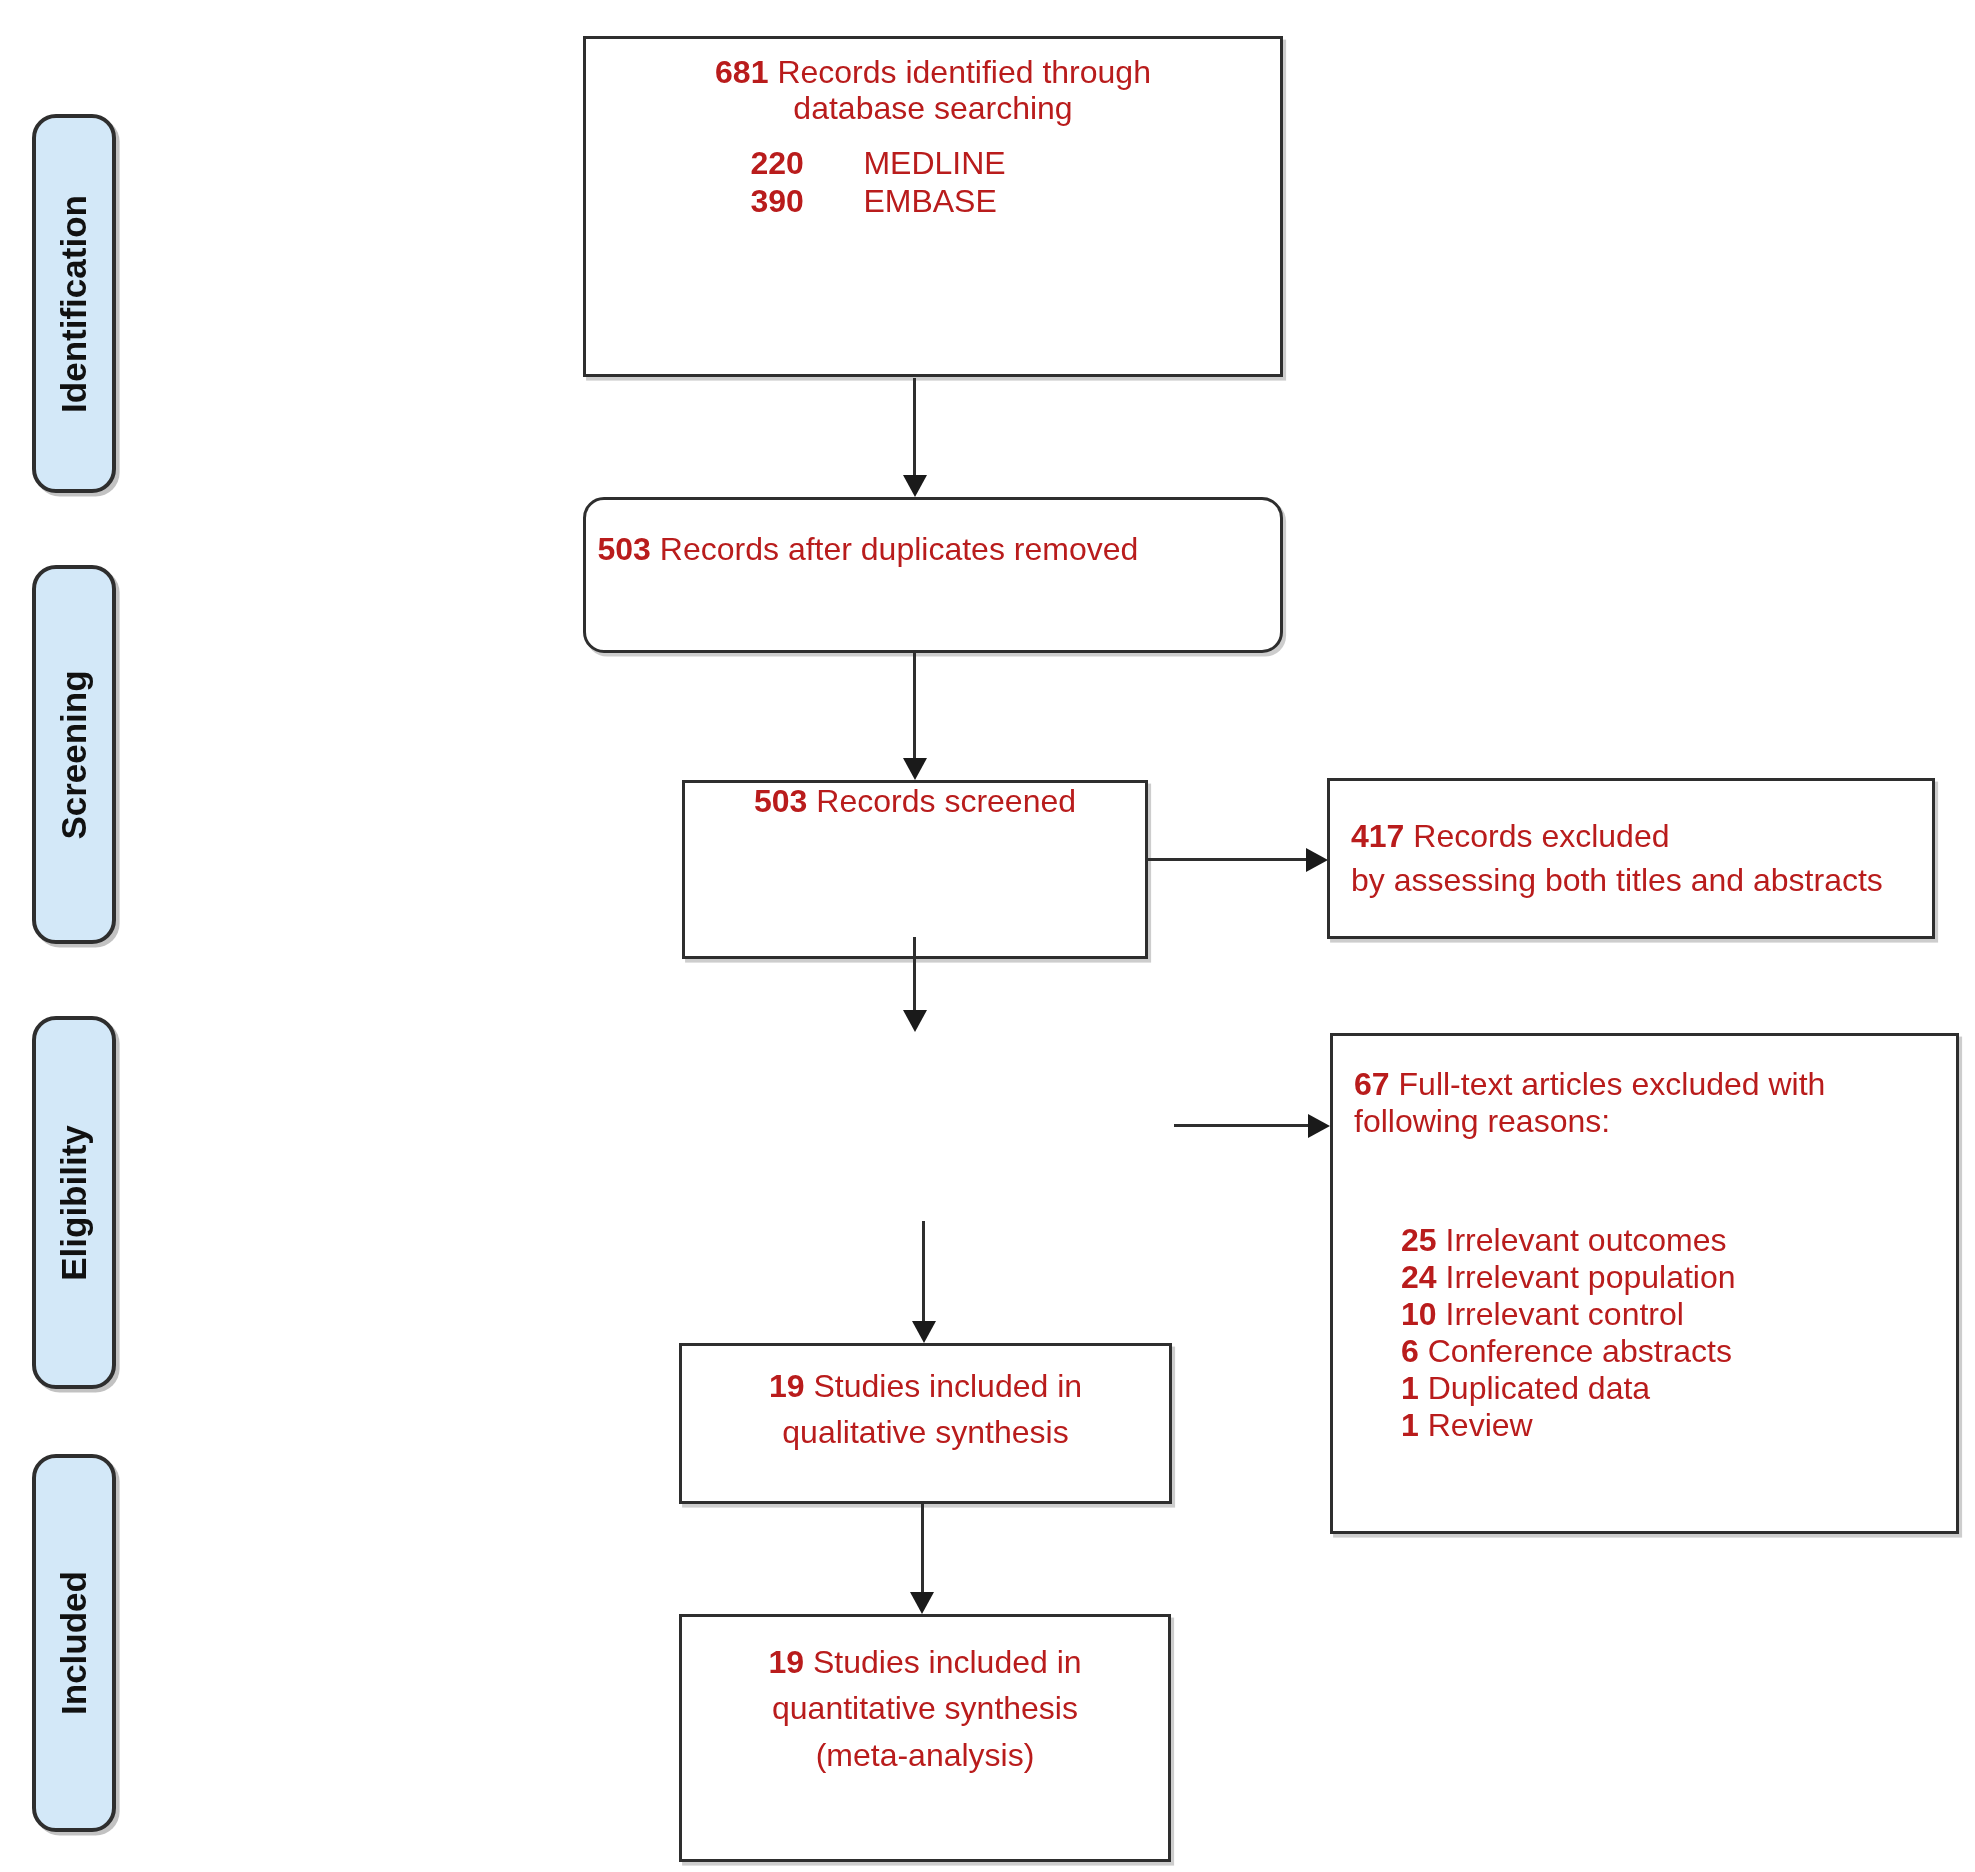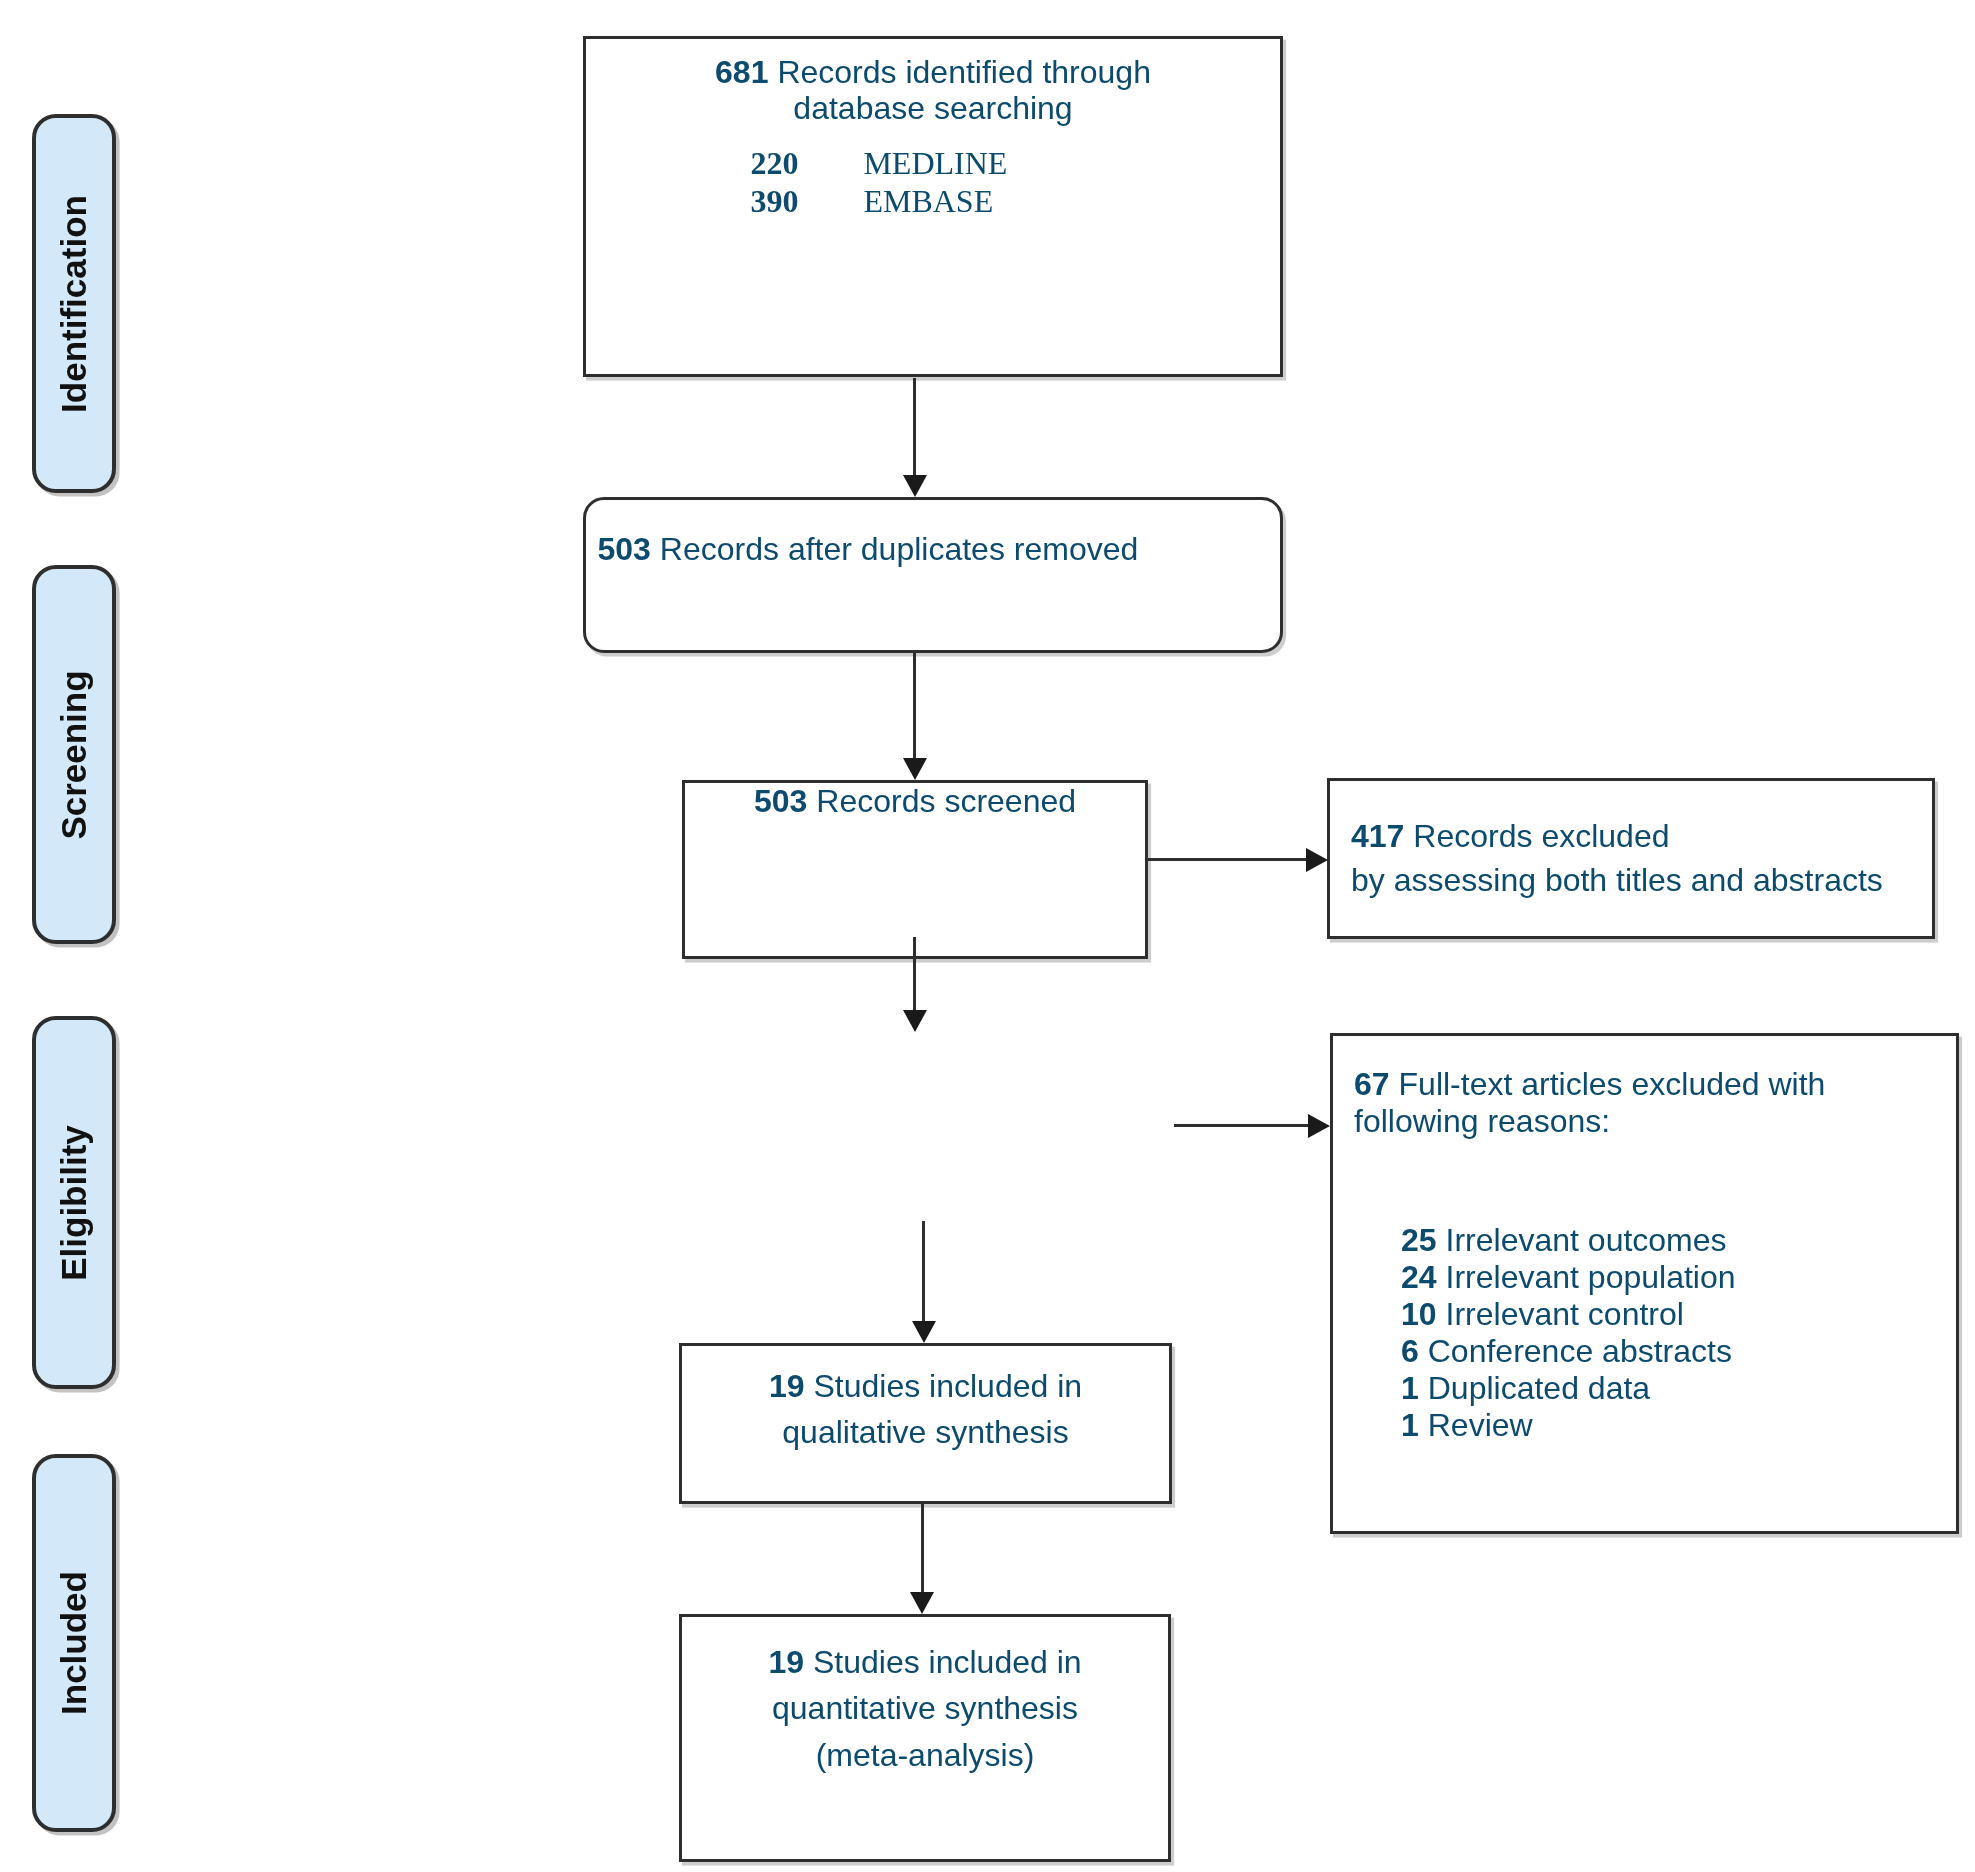--- a/index.html
+++ b/index.html
@@ -41,28 +41,28 @@
 
   
   .fbox {
     position: absolute;
     background: #ffffff;
     border: 3.6px solid #2e2e2e;
     box-shadow: 3.1px 3.6px 0 rgba(130,130,130,0.4);
     box-sizing: border-box;
     font-size: 32px;
     line-height: 1.15;
-    color: #0c4a6e;
+    color: #b91c1c;
   }
   .center { text-align: center; }
   .num { font-weight: bold; margin-right: 0.28em; }
 
   #box-identified { left: 583px; top: 36px; width: 700px; height: 341px; padding: 14.6px 10.4px 0 10.4px; }
   #box-identified .sources { margin-top: 16.7px; }
-  .src-row { padding-left: 154px; white-space: nowrap; line-height: 1.2; font-family: Liberation Serif, serif; }
+  .src-row { padding-left: 154px; white-space: nowrap; line-height: 1.2; }
   .src-row .cnt { display: inline-block; width: 113px; font-weight: bold; }
 
   #box-deduplicated { left: 583px; top: 497px; width: 700px; height: 156px; padding: 31px 13px 0 11.5px; border-radius: 21px; }
 
   #box-screened { left: 682px; top: 780px; width: 466px; height: 179px; }
 
   #box-excluded-screening {
     left: 1327px; top: 778px; width: 608px; height: 161px;
     padding: 0 15.6px 0 21px;
     display: flex; flex-direction: column; justify-content: center;

